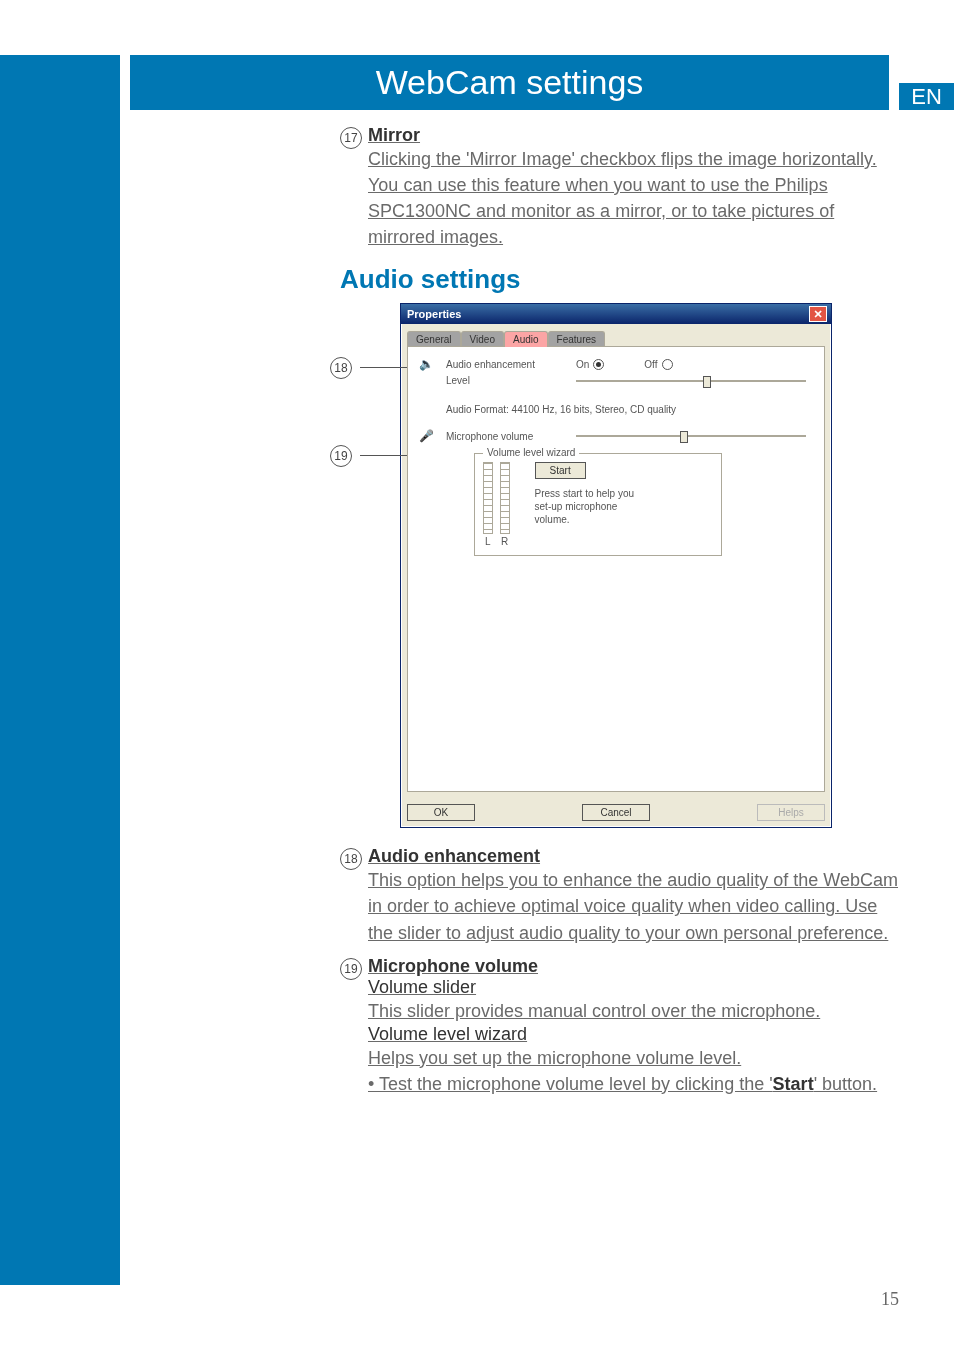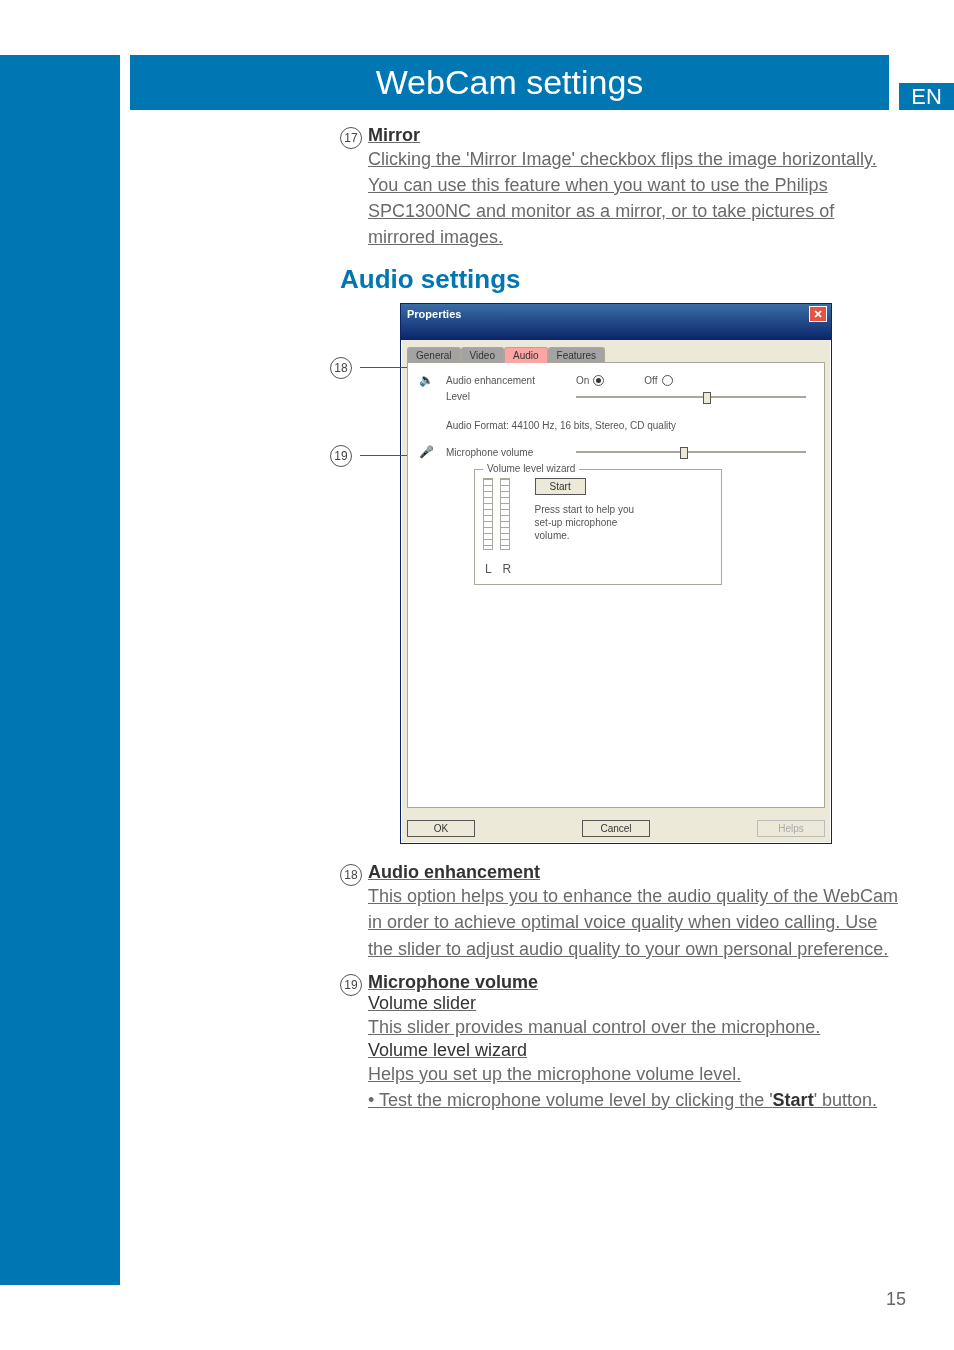--- a/index.html
+++ b/index.html
@@ -121,24 +121,25 @@
     font-size: 18px;
     line-height: 1.45;
     font-weight: 300;
   }
   .bullet-line .bold {
     font-weight: 700;
     color: #333;
   }
   .page-num {
     position: absolute;
-    right: 48px;
+    right: 55px;
     bottom: 40px;
     font-size: 18px;
     color: #666;
+    font-family: Liberation Serif, serif;
   }
 
   
   .dialog-wrap {
     position: relative;
     margin: 6px 0 18px 60px;
   }
   .callout-pointer {
     position: absolute;
     left: -70px;
@@ -162,21 +163,21 @@
     font-size: 10px;
     color: #333;
     box-shadow: 0 0 0 1px #fff inset;
   }
   .dlg-title {
     height: 20px;
     background: linear-gradient(#3a6ea5, #0a246a);
     color: #fff;
     display: flex;
     align-items: center;
-    padding: 0 4px 16px 6px;
+    padding: 0 4px 0 6px;
     font-weight: bold;
     font-size: 11px;
     justify-content: space-between;
   }
   .dlg-close {
     width: 16px;
     height: 14px;
     background: #e25544;
     border: 1px solid #fff;
     color: #fff;
@@ -293,23 +294,23 @@
   }
   .vu {
     display: inline-block;
     width: 8px;
     height: 70px;
     border: 1px solid #aca899;
     margin-right: 4px;
     background: repeating-linear-gradient(to bottom, #aca899 0 1px, #fff 1px 6px);
   }
   .vu-labels {
-    margin-top: 10px;
-    color: #555;
-    font-size: 12px;
+    margin-top: 0;
+    color: #555;
+    font-size: 10px;
   }
   .wiz-right {
     display: inline-block;
     vertical-align: top;
     margin-left: 18px;
   }
   .start-btn {
     border: 1px solid #555;
     background: #ece9d8;
     padding: 2px 14px;

